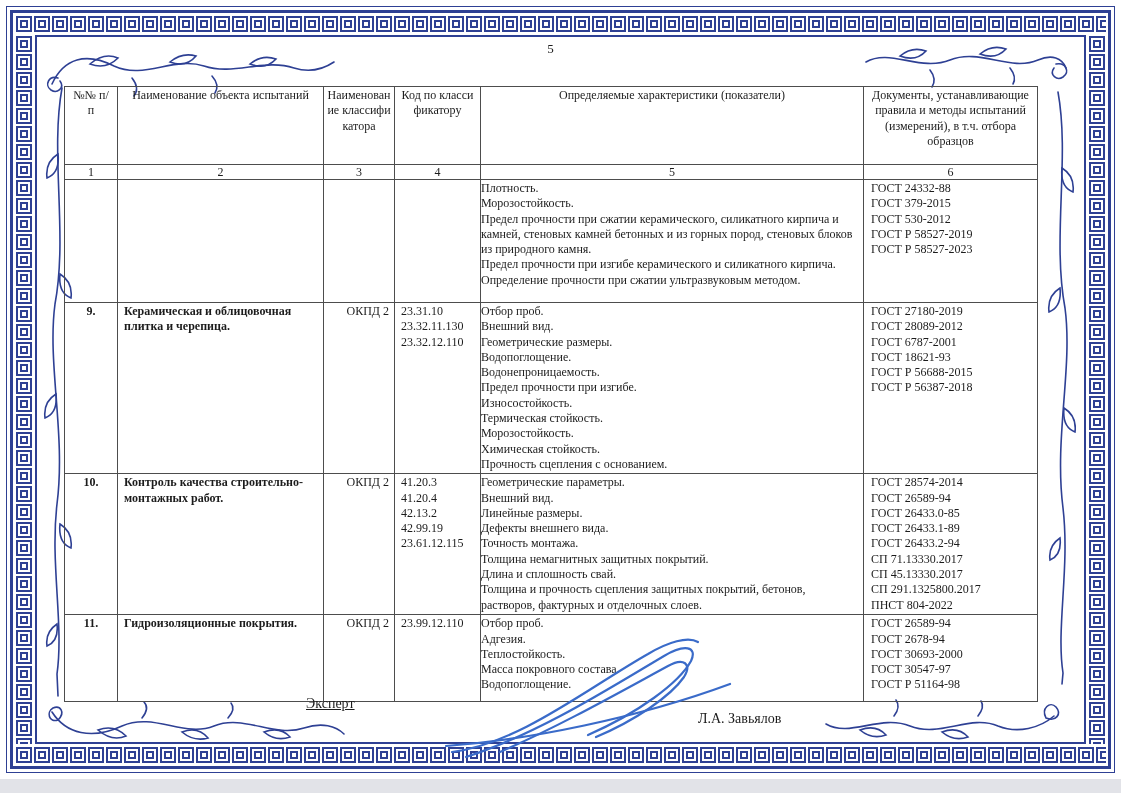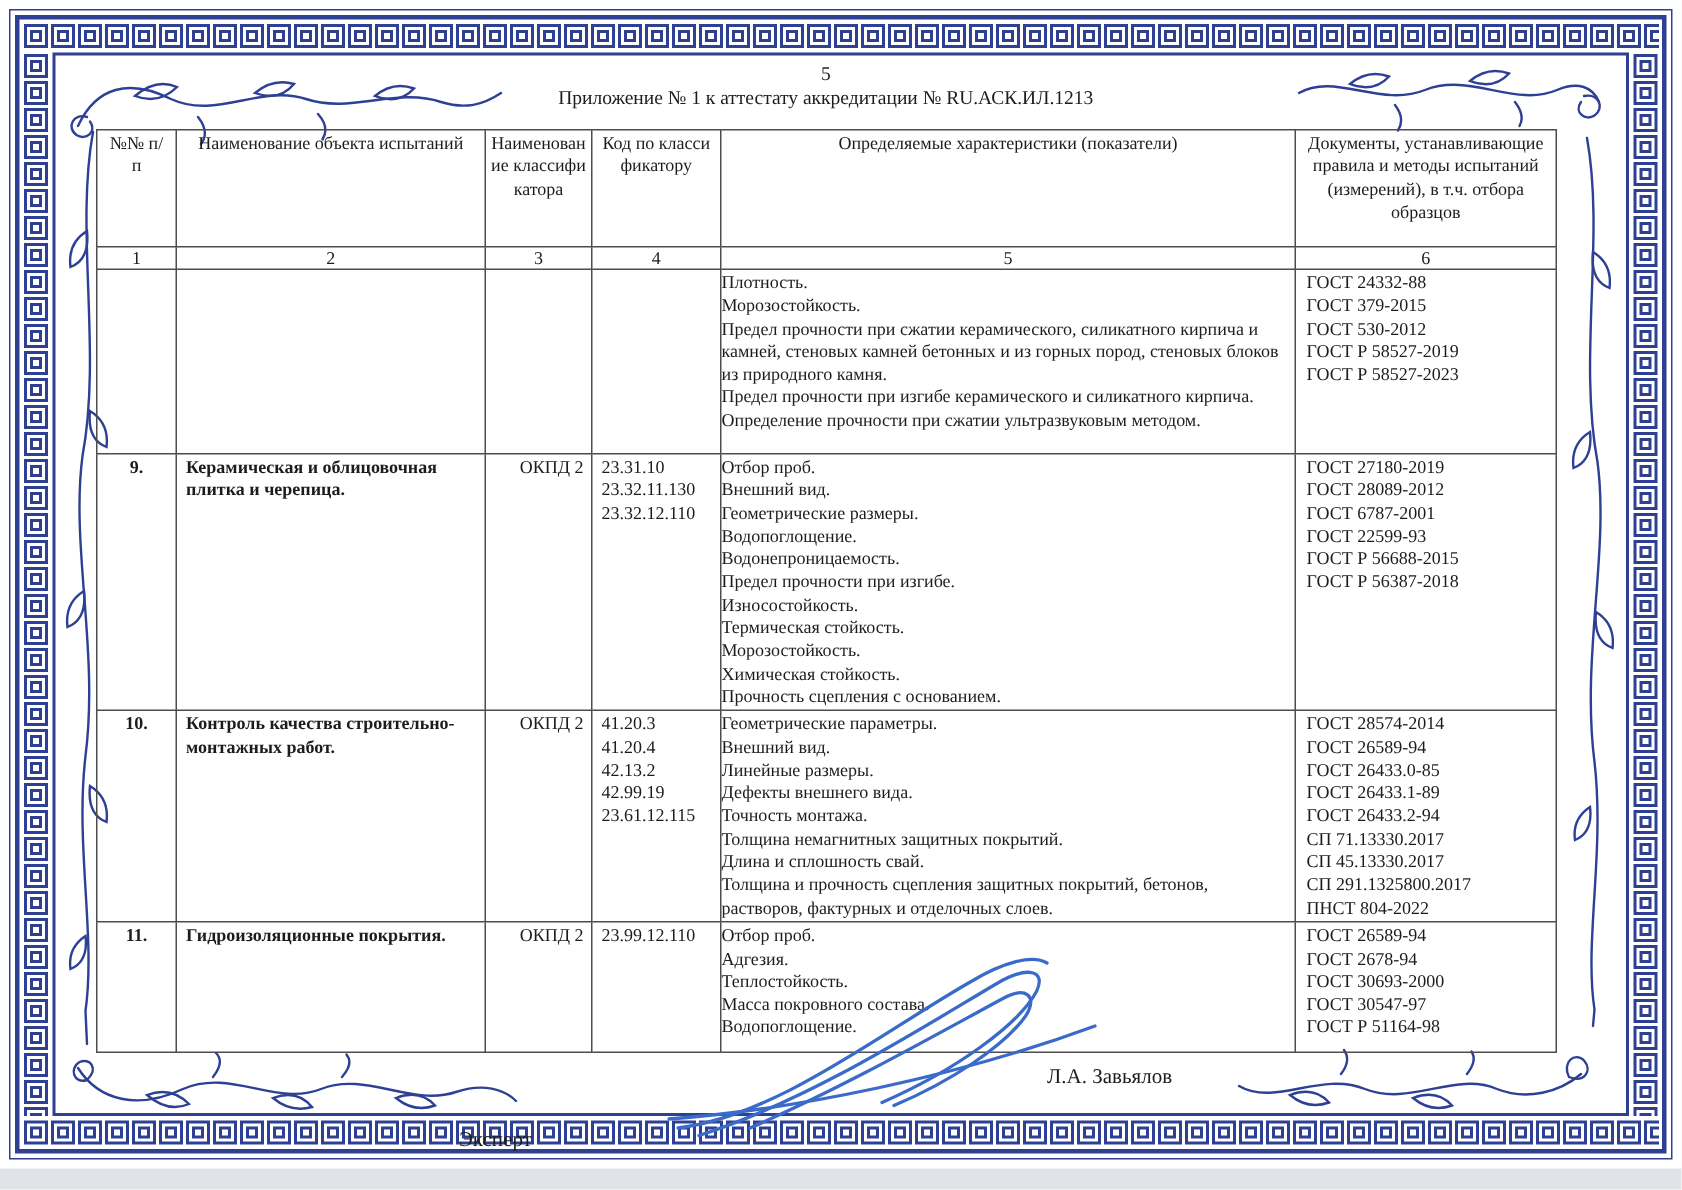--- a/index.html
+++ b/index.html
@@ -44,21 +44,21 @@
   td.c-class{ text-align:right; }
   td.c-code { padding-left:6px; }
   td.c-char { padding-left:0; }
   td.c-docs { padding-left:7px; }
   tr.row-a  { height:123px; } tr.row-9 { height:169px; }
   tr.row-10 { height:141px; } tr.row-11{ height:87px; }
   .cell-line { white-space:normal; }
 
   
   .footer-label { position:absolute; font-size:14px; z-index:2; }
-  .expert { left:306px; top:753px; }
+  .expert { left:306px; top:696px;text-decoration:underline; }
   .expert-name { left:698px; top:711px; }
   .sig { position:absolute; left:438px; top:626px; z-index:3; color:var(--sig); }
   .sig path { fill:none; stroke:currentColor; stroke-width:2.2; stroke-linecap:round; }
 </style>
 </head>
 <body>
 
 <div class="page">
 
   <div class="frame-line outer1"></div>
@@ -303,21 +303,20 @@
   </svg>
   <svg class="orn" style="left:820px;top:694px;" width="248" height="56" viewBox="0 0 248 56">
     <path d="M6,30 C30,44 60,20 90,32 C120,44 150,20 178,32 C198,40 220,34 234,22"></path>
     <path d="M226,24 c10,4 16,-4 10,-11 c-6,-6 -15,1 -10,11"></path>
     <path d="M40,36 q12,10 26,5 q-10,-11 -26,-5 z M122,38 q12,10 26,5 q-10,-11 -26,-5 z"></path>
     <path d="M74,22 q7,-9 2,-16 M158,22 q7,-9 3,-15"></path>
   </svg>
 
   <div class="doc-head">
     <div class="page-num">5</div>
-    <div class="appendix">Приложение № 1 к аттестату аккредитации № RU.АСК.ИЛ.1213</div>
   </div>
 
   <div class="tbl-wrap">
     <table>
       <colgroup>
         <col style="width:53px">
           <col style="width:206px">
           <col style="width:71px">
         <col style="width:86px">
           <col style="width:383px">
@@ -392,21 +391,21 @@
                 <div class="cell-line">Морозостойкость.</div>
                 <div class="cell-line">Химическая стойкость.</div>
                 <div class="cell-line">Прочность сцепления с основанием.</div>
               </div>
             </td>
           <td class="c-docs">
               <div>
                 <div class="cell-line">ГОСТ 27180-2019</div>
                 <div class="cell-line">ГОСТ 28089-2012</div>
                 <div class="cell-line">ГОСТ 6787-2001</div>
-                <div class="cell-line">ГОСТ 22599-93</div>
+                <div class="cell-line">ГОСТ 18621-93</div>
                 <div class="cell-line">ГОСТ Р 56688-2015</div>
                 <div class="cell-line">ГОСТ Р 56387-2018</div>
               </div>
             </td>
         </tr>
         <tr class="row-10">
           <td class="c-num">10.</td>
           <td class="c-name">Контроль качества строительно-монтажных работ.</td>
           <td class="c-class">ОКПД 2</td>
           <td class="c-code">

